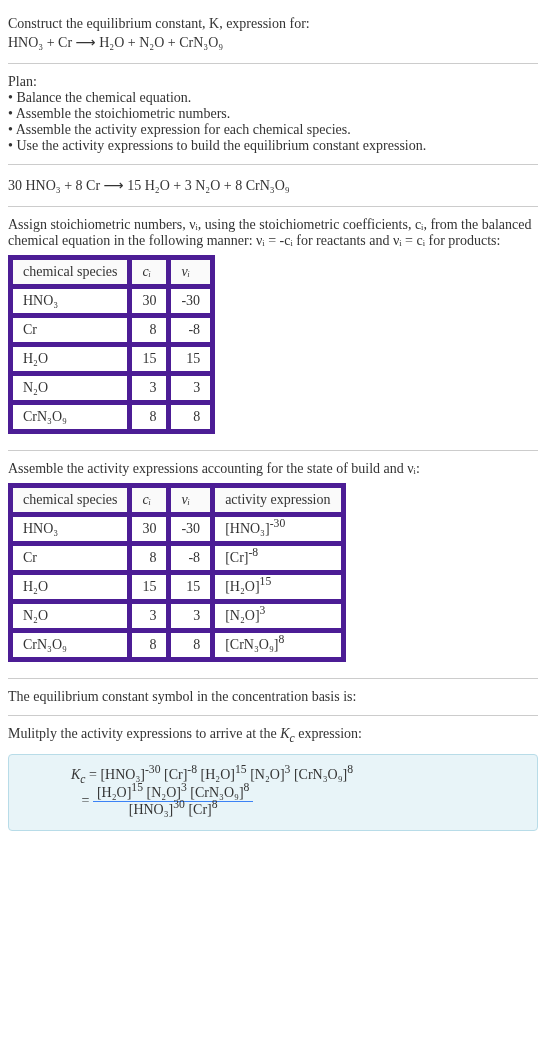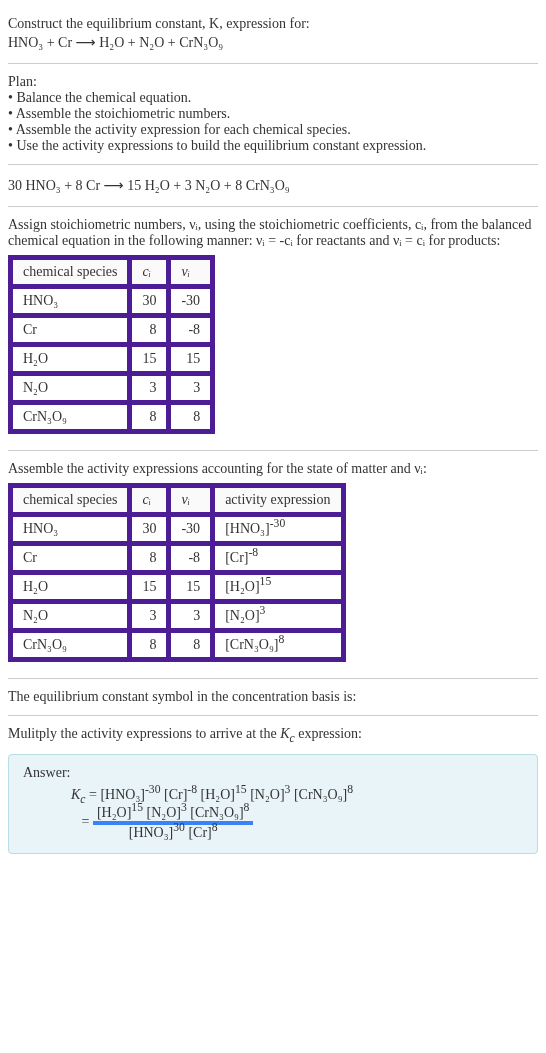--- a/index.html
+++ b/index.html
@@ -49,21 +49,21 @@
   .answer-label {
     margin-bottom: 6px;
   }
   .frac {
     display: inline-block;
     vertical-align: middle;
     text-align: center;
   }
   .frac .num {
     display: block;
-    border-bottom: 4px solid #3b82f6;
+    border-bottom: 1px solid #3b82f6;
     padding: 0 4px;
   }
   .frac .den {
     display: block;
     padding: 0 4px;
   }
   .expr {
     margin-left: 32px;
   }
   .expr-line {
@@ -129,21 +129,21 @@
       <td>CrN₃O₉</td>
       <td class="num">8</td>
       <td class="num">8</td>
     </tr>
   </tbody>
     </table>
 </div>
 <hr>
 
 <div class="section">
-  <div>Assemble the activity expressions accounting for the state of matter and νᵢ:</div>
+  <div>Assemble the activity expressions accounting for the state of build and νᵢ:</div>
   <table class="data">
     <tbody>
         <tr>
       <th>chemical species</th>
       <th><i>cᵢ</i></th>
       <th><i>νᵢ</i></th>
       <th>activity expression</th>
     </tr>
     <tr>
       <td>HNO₃</td>
@@ -183,21 +183,20 @@
 <div class="section">
   <div>The equilibrium constant symbol in the concentration basis is:</div>
 </div>
 <hr>
 
 <div class="section">
   <div>Mulitply the activity expressions to arrive at the <i>K<sub>c</sub></i> expression:</div>
 </div>
 
 <div class="answer-box">
-  <div class="answer-label">Answer:</div>
   <div class="expr">
     <div class="expr-line">
       <i>K<sub>c</sub></i> =
       <span>[HNO₃]</span><sup>-30</sup>
       <span>[Cr]</span><sup>-8</sup>
       <span>[H₂O]</span><sup>15</sup>
       <span>[N₂O]</span><sup>3</sup>
       <span>[CrN₃O₉]</span><sup>8</sup>
     </div>
     <div class="expr-line">

